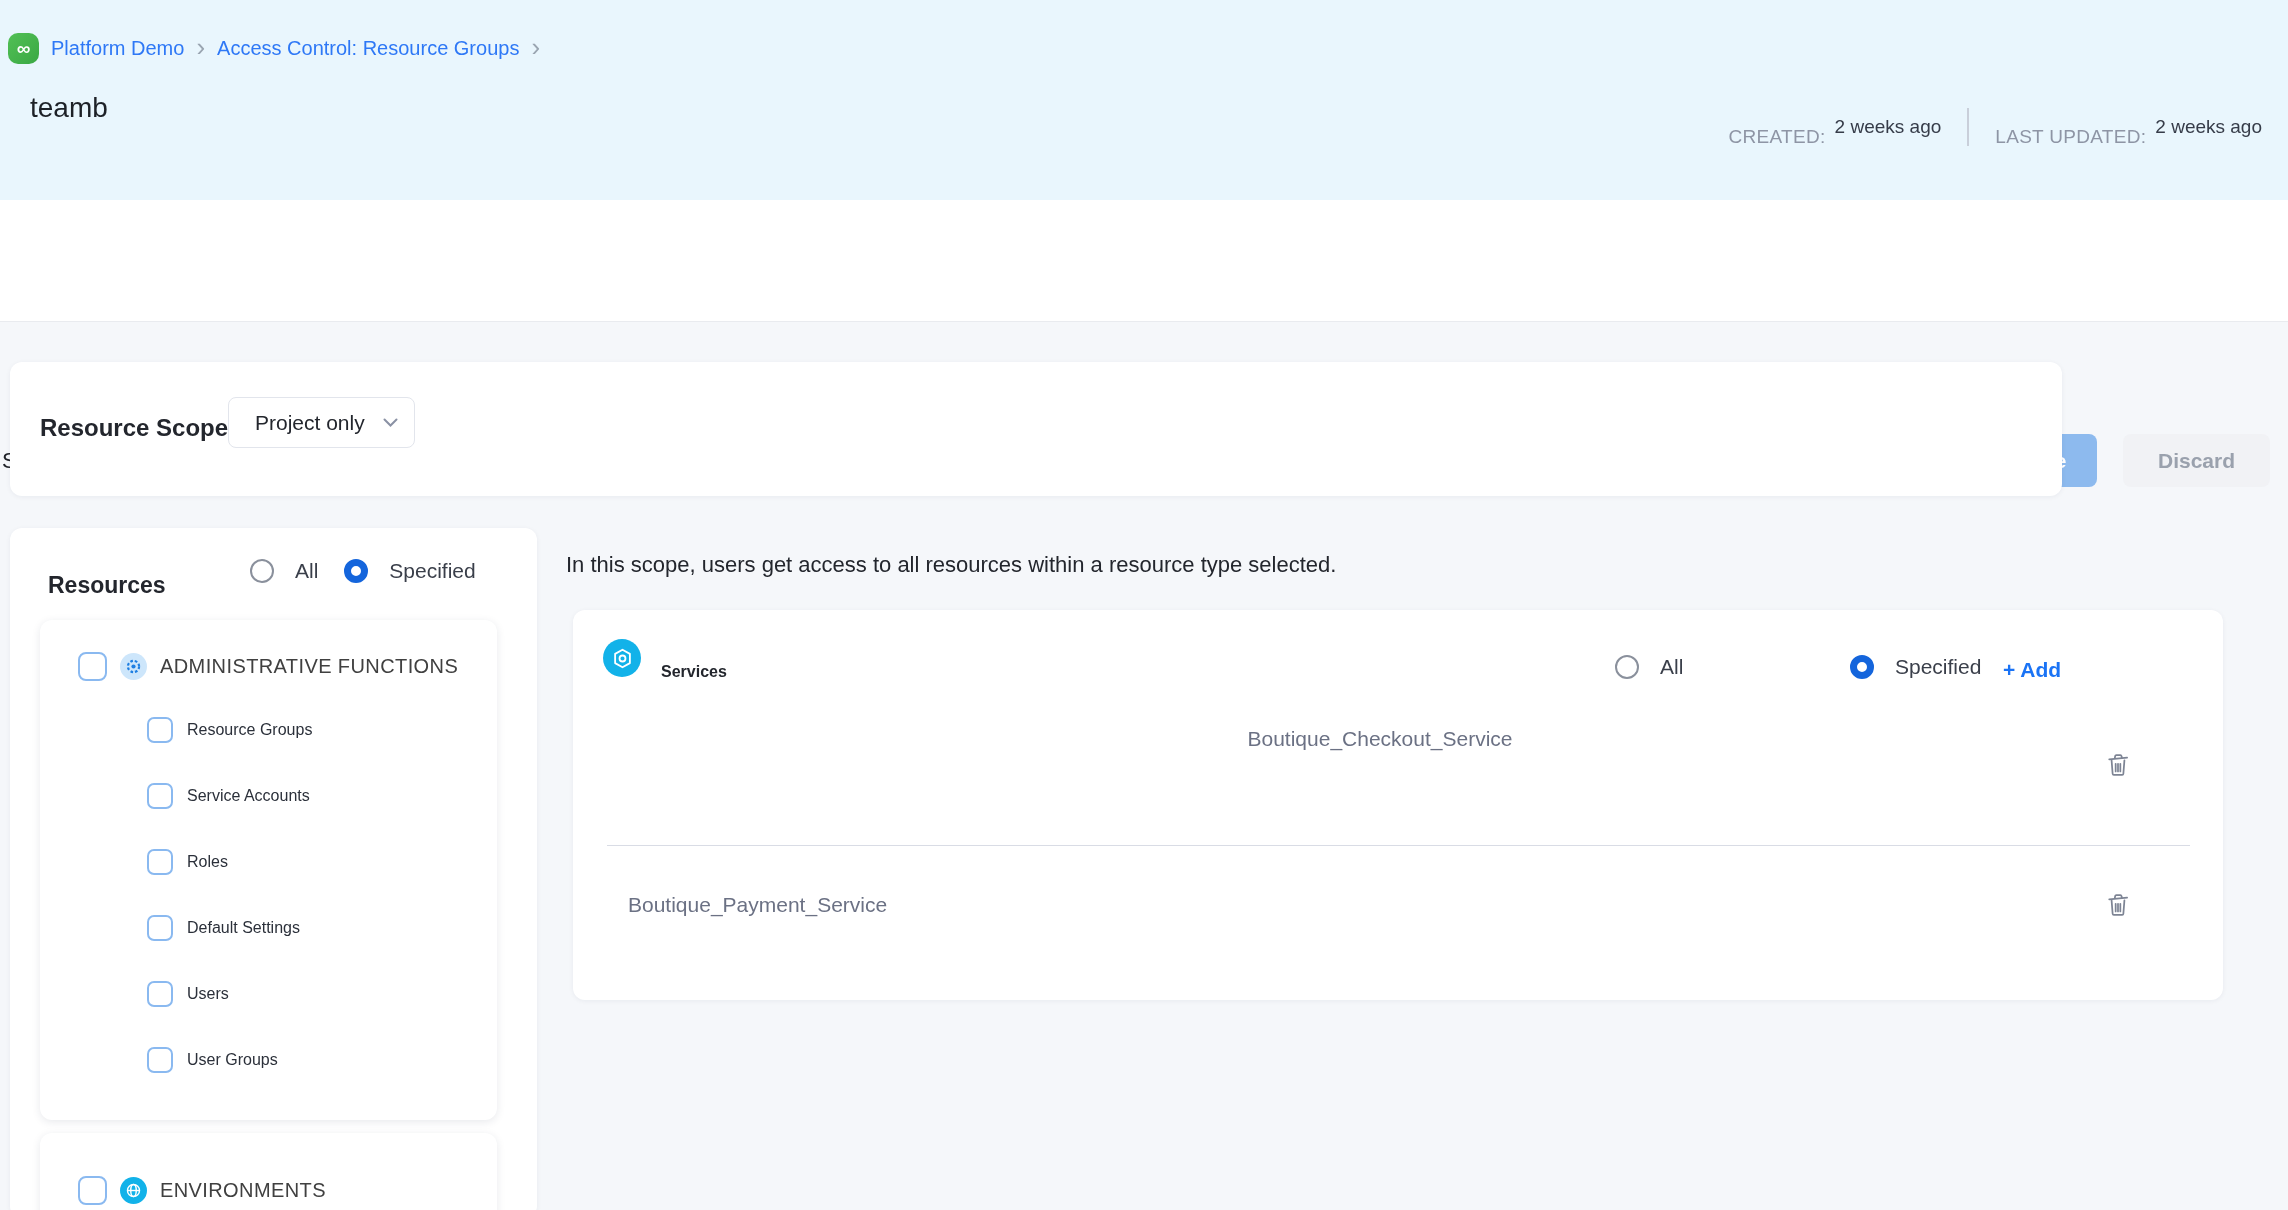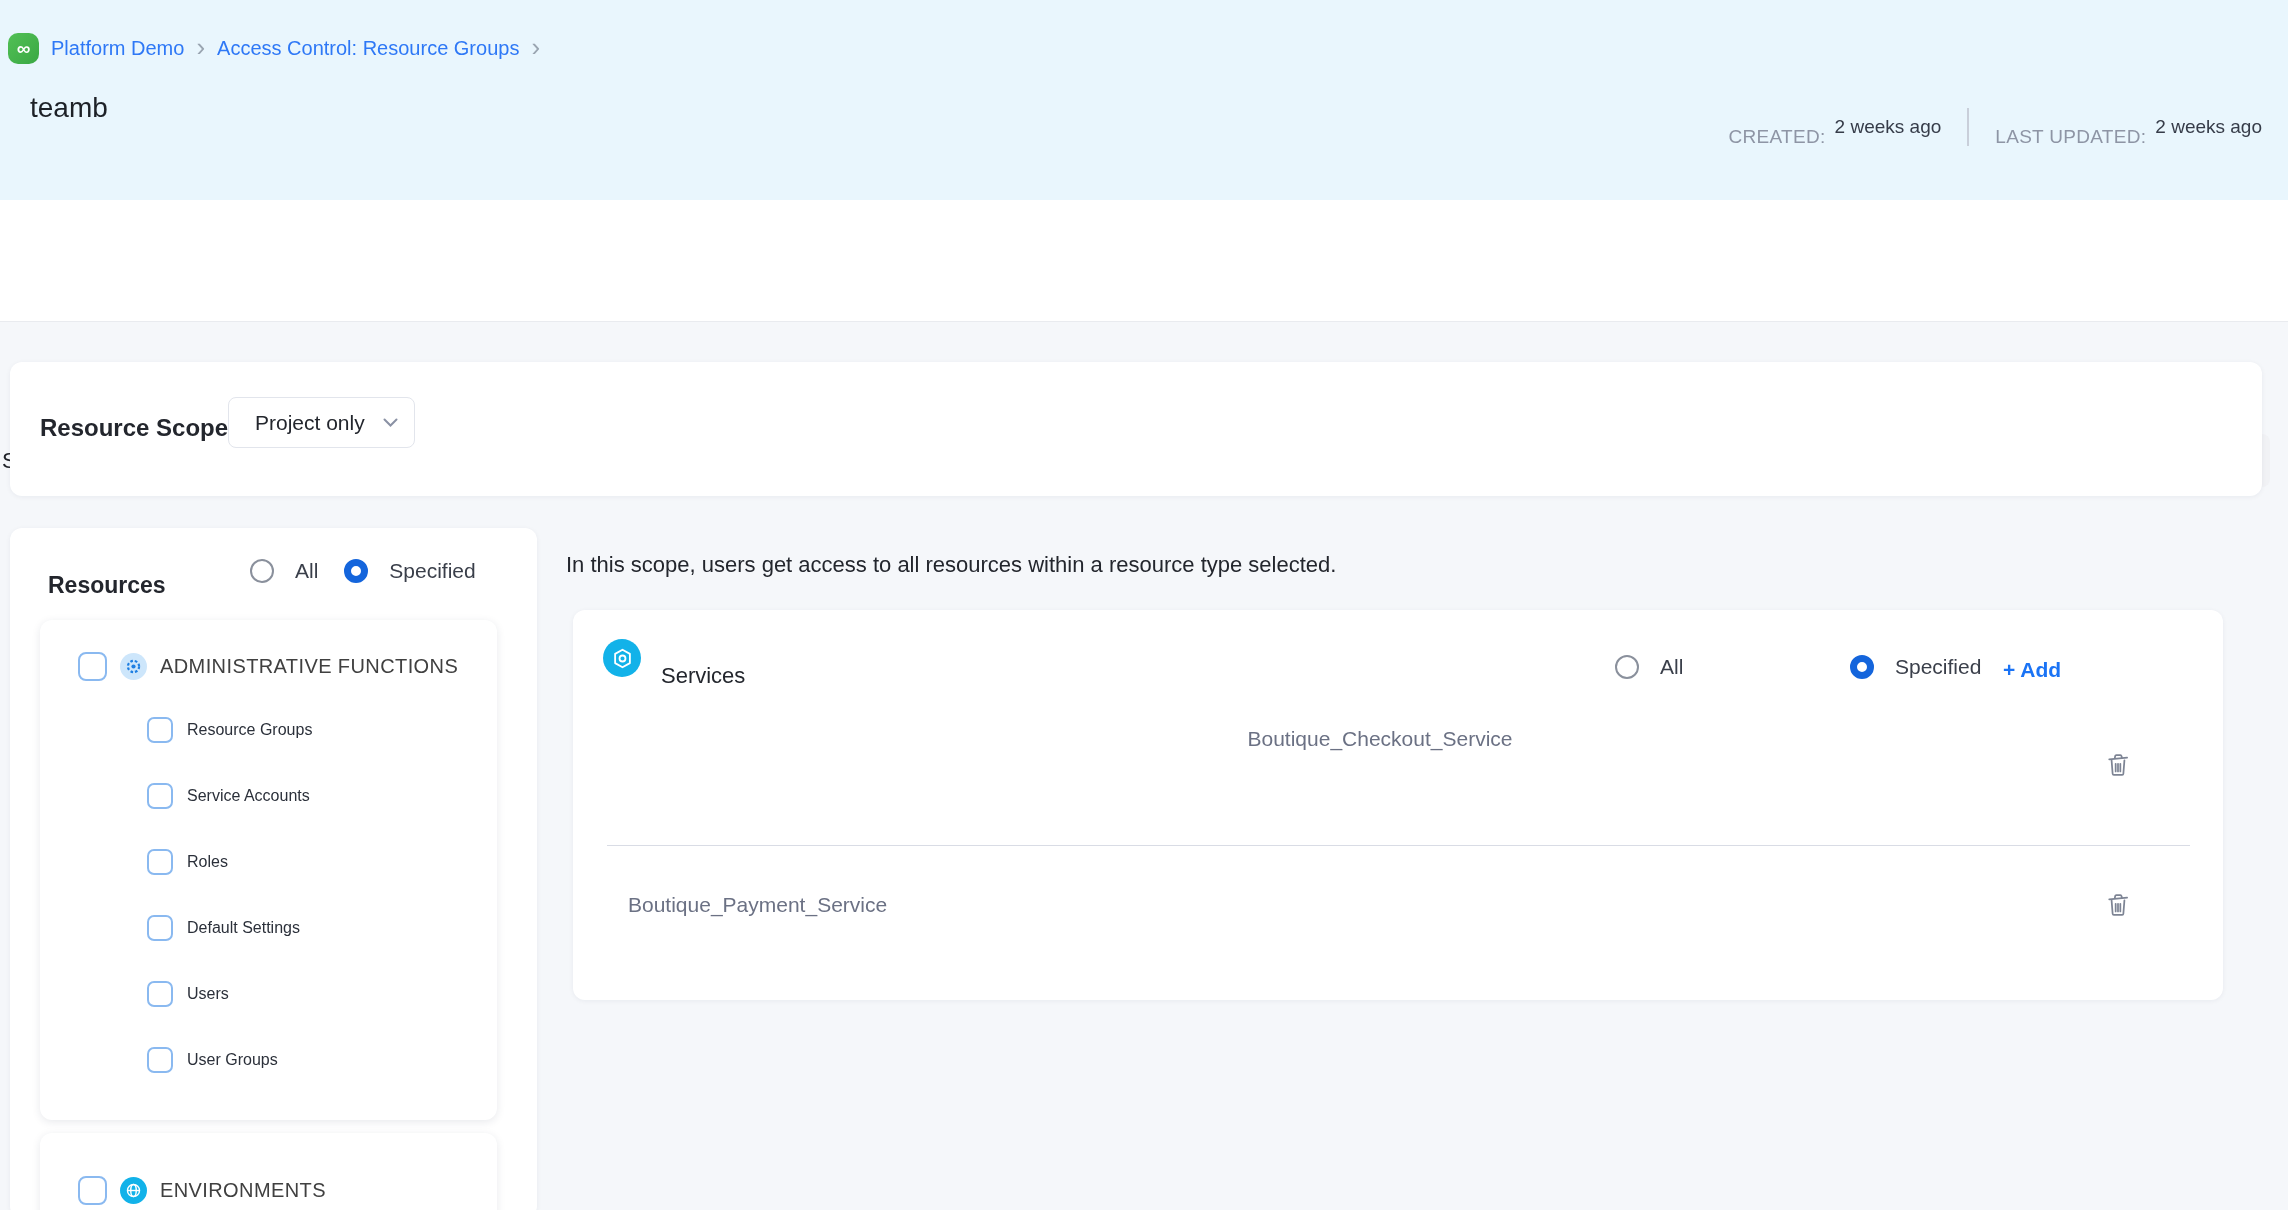--- a/index.html
+++ b/index.html
@@ -24,21 +24,21 @@
   
   #toolbar{position:absolute;left:0;top:200px;width:2288px;height:122px;background:#fff;border-bottom:1px solid #e9ebef;box-sizing:border-box;}
   .toolbar-desc{position:absolute;left:2px;top:248px;font-size:22px;color:#202329;}
   .btn{position:absolute;top:234px;height:53px;border:none;border-radius:8px;font-size:21px;font-weight:700;
        font-family:inherit;cursor:pointer;}
   .btn-save{left:1987px;width:110px;background:#8dbaee;color:#ffffff;}
   .btn-discard{left:2123px;width:147px;background:#f1f2f5;color:#9aa1ad;}
   
   .card{position:absolute;background:#fff;border-radius:12px;box-shadow:0 1px 5px rgba(25,35,65,.06);}
   
-  #scope-card{left:10px;top:362px;width:2252px;height:134px;}
+  #scope-card{left:10px;top:362px;width:2052px;height:134px;}
   .scope-label{position:absolute;left:30px;top:52px;font-size:24px;font-weight:700;color:#23262d;}
   .dropdown{position:absolute;left:218px;top:35px;width:187px;height:51px;border:1px solid #e2e5ec;border-radius:8px;
             box-sizing:border-box;display:flex;align-items:center;background:#fff;cursor:pointer;}
   .dropdown-text{margin-left:26px;font-size:21px;color:#23262d;}
   .dropdown-chev{margin-left:auto;margin-right:16px;display:flex;}
   
   #resources-panel{left:10px;top:528px;width:527px;height:690px;border-radius:12px;}
   .res-title{position:absolute;left:38px;top:44px;font-size:23px;font-weight:700;color:#23262d;}
   .res-radios{position:absolute;left:240px;top:31px;display:flex;gap:26px;align-items:center;}
   .radio{display:flex;align-items:center;gap:21px;cursor:pointer;}
@@ -61,21 +61,21 @@
   .group-icon.env{background:#12b2e9;}
   .group-label{font-size:20px;font-weight:500;color:#404040;letter-spacing:.4px;}
   .res-items{list-style:none;margin:16px 0 0 0;padding:0 0 0 107px;}
   .res-items li{height:66px;display:flex;align-items:center;gap:14px;}
   .item-label{font-size:16px;color:#2b303a;}
   
   .scope-info{position:absolute;left:566px;top:552px;font-size:22px;color:#23262d;}
   #services-card{left:573px;top:610px;width:1650px;height:390px;}
   .svc-icon{position:absolute;left:30px;top:29px;width:38px;height:38px;border-radius:50%;background:#12b2e9;
             display:flex;align-items:center;justify-content:center;}
-  .svc-title{position:absolute;left:88px;top:53px;font-size:22px;font-weight:400;color:#23262d;}
+  .svc-title{position:absolute;left:88px;top:53px;font-size:16px;font-weight:700;color:#23262d;}
   .svc-radio-all{position:absolute;left:1042px;top:45px;}
   .svc-radio-spec{position:absolute;left:1277px;top:45px;}
   .svc-add{position:absolute;left:1430px;top:48px;font-size:21px;font-weight:700;color:#1a73f5;cursor:pointer;}
   .svc-row{position:absolute;left:0;width:1650px;height:118px;display:flex;align-items:center;
            padding-left:55px;padding-right:91px;box-sizing:border-box;}
   .svc-row-1{top:117px;flex-direction:column;}
   .svc-row-2{top:236px;}
   .svc-name{font-size:21px;color:#6b7184;}
   .svc-trash{margin-left:auto;display:flex;cursor:pointer;}
   .svc-divider{position:absolute;left:34px;top:235px;width:1583px;height:1px;background:#d9dce5;}

